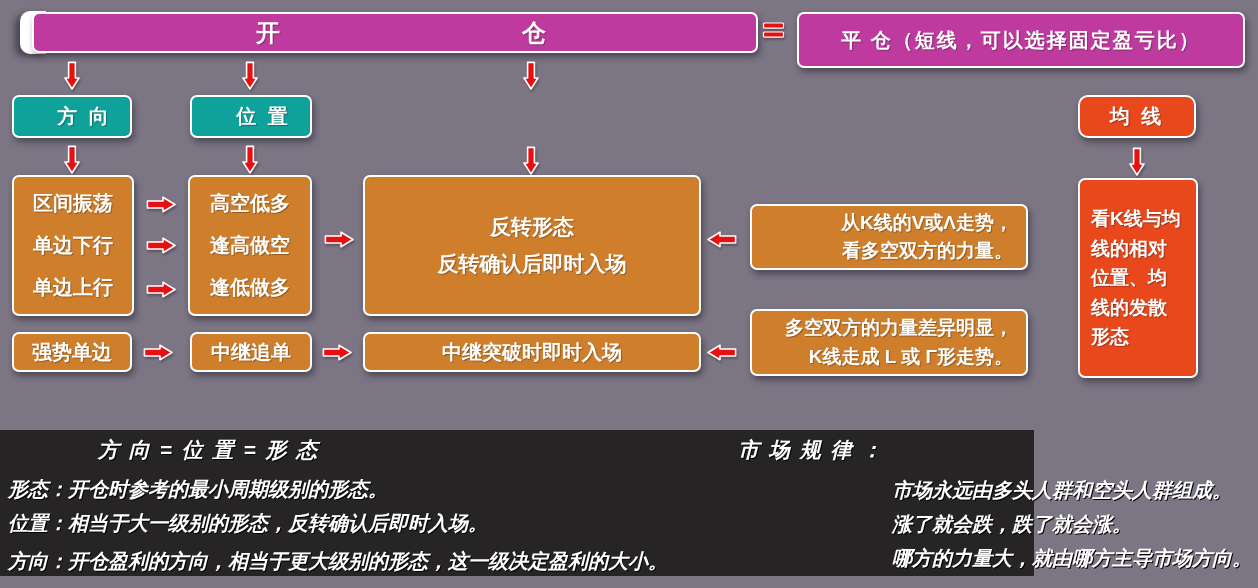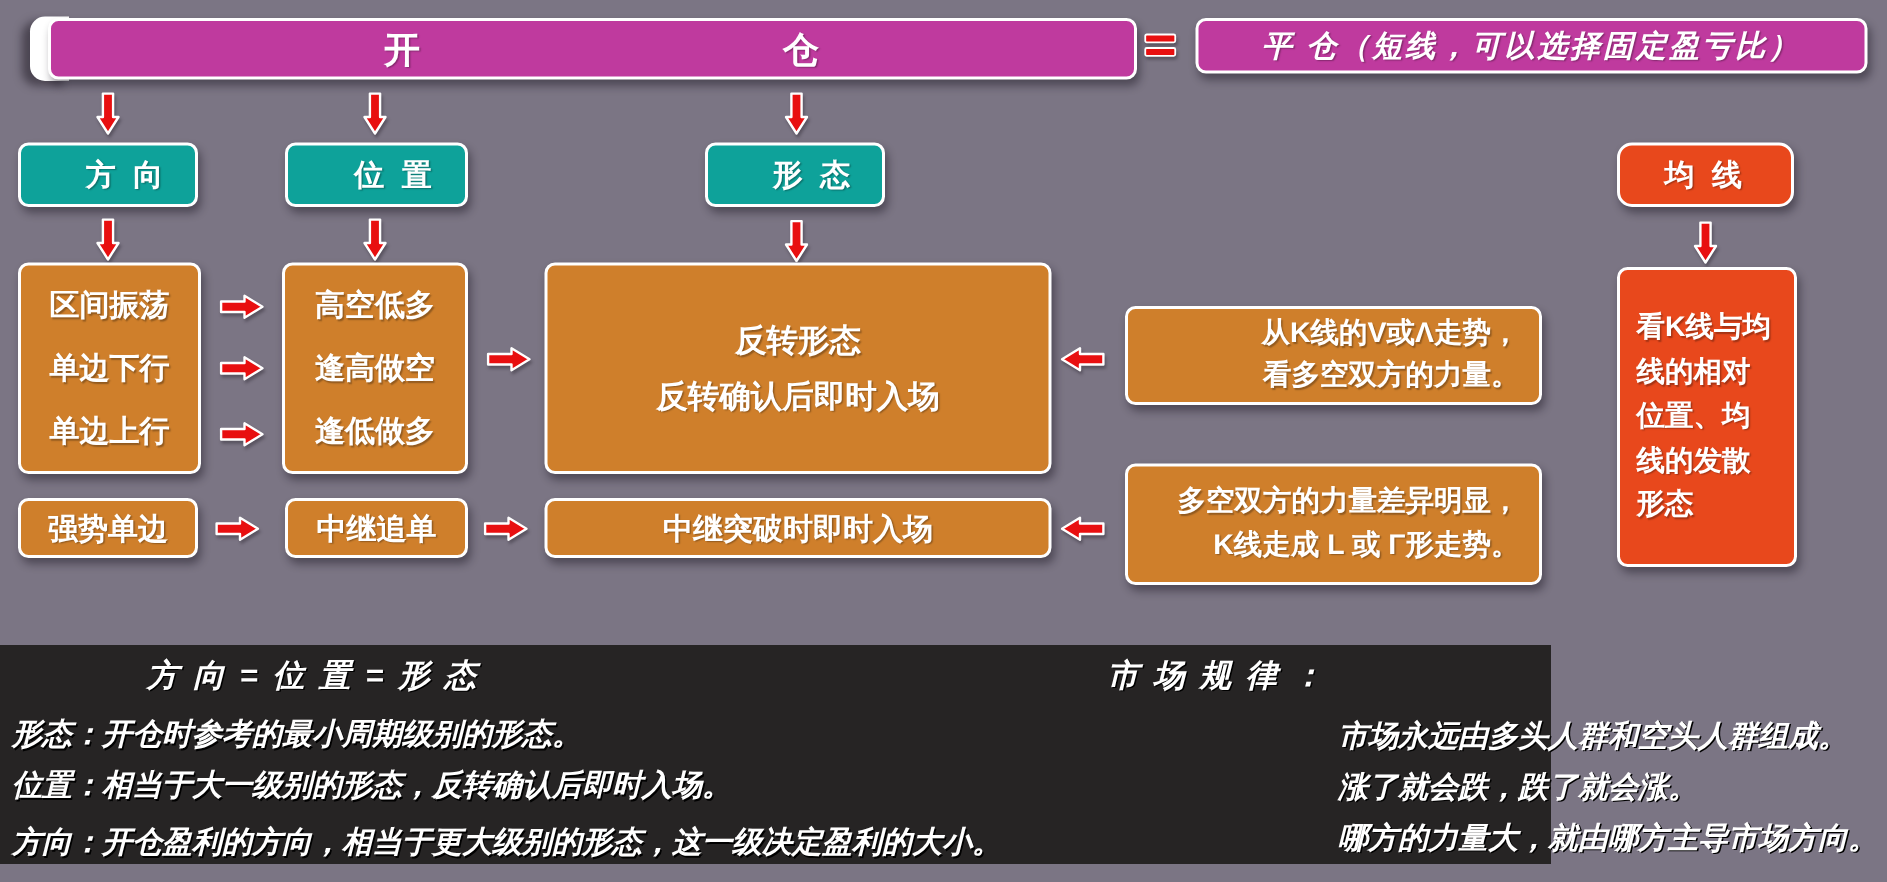--- a/index.html
+++ b/index.html
@@ -13,21 +13,21 @@
   .magenta { background:#bf3a9e; }
   .teal    { background:#0ea29a; letter-spacing:3px; font-size:20px;padding-left:25px; }
   .orange  { background:#cf7f2b; }
   .redor   { background:#e8481c; }
 
   .open-bar { left:32px; top:12px; width:726px; height:41px; font-size:24px; justify-content:flex-start; }
   .open-bar .ch1 { position:absolute; left:222px; }
   .open-bar .ch2 { position:absolute; left:488px; }
   .curl { position:absolute; left:20px; top:11px; width:26px; height:43px; background:#fff;
           border-radius:10px 0 0 10px; box-shadow:-5px 3px 6px rgba(25,20,30,.5); }
-  .close-bar { left:797px; top:12px; width:448px; height:37px; font-size:20px; letter-spacing:2px;font-style:italic; }
+  .close-bar { left:797px; top:12px; width:448px; height:56px; font-size:20px; letter-spacing:2px; }
 
   .col-box { flex-direction:column; justify-content:space-around; padding:6px 0; font-size:20px; }
   .note-box { flex-direction:column; align-items:flex-end; justify-content:center;
               padding:6px 13px; font-size:19px; line-height:1.5; }
 
   .big-box  { flex-direction:column; gap:9px; font-size:21px; }
 
   .panel { position:absolute; left:0; top:430px; width:1034px; height:146px; background:#262424; color:#fff;font-style:italic; }
   .panel .hdr  { position:absolute; font-size:21px; font-weight:bold; letter-spacing:2px; text-shadow:1px 1px 0 #000; }
   .panel .line { position:absolute; font-size:20px; font-weight:bold; text-shadow:1px 1px 0 #000; white-space:nowrap; }
@@ -62,23 +62,20 @@
       </svg></span>
   <span class="arrow" style="left:523px;top:61px"><svg width="16" height="29" viewBox="0 0 16 29">
         <path d="M8 28 L1 17 H4.6 V1.4 H11.4 V17 H15 Z" fill="#e80f10" stroke="#fff" stroke-width="1.6" stroke-linejoin="round"></path>
       </svg></span>
 
   <div class="box teal" style="left:12px;top:95px;width:120px;height:43px">
       <span>方 向</span>
     </div>
   <div class="box teal" style="left:190px;top:95px;width:122px;height:43px">
       <span>位 置</span>
-    </div>
-  <div class="box teal" style="left:470px;top:95px;width:120px;height:43px">
-      <span>形 态</span>
     </div>
   <div class="box redor" style="left:1078px;top:95px;width:118px;height:43px;border-radius:10px;font-size:20px;letter-spacing:3px">
       <span>均 线</span>
     </div>
 
   <span class="arrow" style="left:64px;top:145px"><svg width="16" height="29" viewBox="0 0 16 29">
         <path d="M8 28 L1 17 H4.6 V1.4 H11.4 V17 H15 Z" fill="#e80f10" stroke="#fff" stroke-width="1.6" stroke-linejoin="round"></path>
       </svg></span>
   <span class="arrow" style="left:242px;top:145px"><svg width="16" height="29" viewBox="0 0 16 29">
         <path d="M8 28 L1 17 H4.6 V1.4 H11.4 V17 H15 Z" fill="#e80f10" stroke="#fff" stroke-width="1.6" stroke-linejoin="round"></path>
@@ -138,21 +135,21 @@
   <span class="arrow" style="left:707px;top:231px"><svg width="30" height="17" viewBox="0 0 30 17">
         <path d="M1 8.5 L13 1.2 V5 H28.6 V12 H13 V15.8 Z" fill="#e80f10" stroke="#fff" stroke-width="1.6" stroke-linejoin="round"></path>
       </svg></span>
   <div class="box orange note-box" style="left:750px;top:204px;width:278px;height:66px">
     <span>从K线的V或Λ走势，</span>
     <span>看多空双方的力量。</span>
   </div>
   <span class="arrow" style="left:707px;top:344px"><svg width="30" height="17" viewBox="0 0 30 17">
         <path d="M1 8.5 L13 1.2 V5 H28.6 V12 H13 V15.8 Z" fill="#e80f10" stroke="#fff" stroke-width="1.6" stroke-linejoin="round"></path>
       </svg></span>
-  <div class="box orange note-box" style="left:750px;top:309px;width:278px;height:81px">
+  <div class="box orange note-box" style="left:750px;top:309px;width:278px;height:67px">
     <span>多空双方的力量差异明显，</span>
     <span>K线走成 L 或 Γ形走势。</span>
   </div>
 
   <div class="box redor" style="left:1078px;top:178px;width:120px;height:200px;padding:10px 11px;font-size:19px;line-height:1.55;align-items:center;justify-content:center;text-align:left">
     <span>看K线与均线的相对位置、均线的发散形态</span>
   </div>
 
   <div class="panel">
     <div class="hdr" style="left:98px;top:6px">方 向 = 位 置 = 形 态</div>

